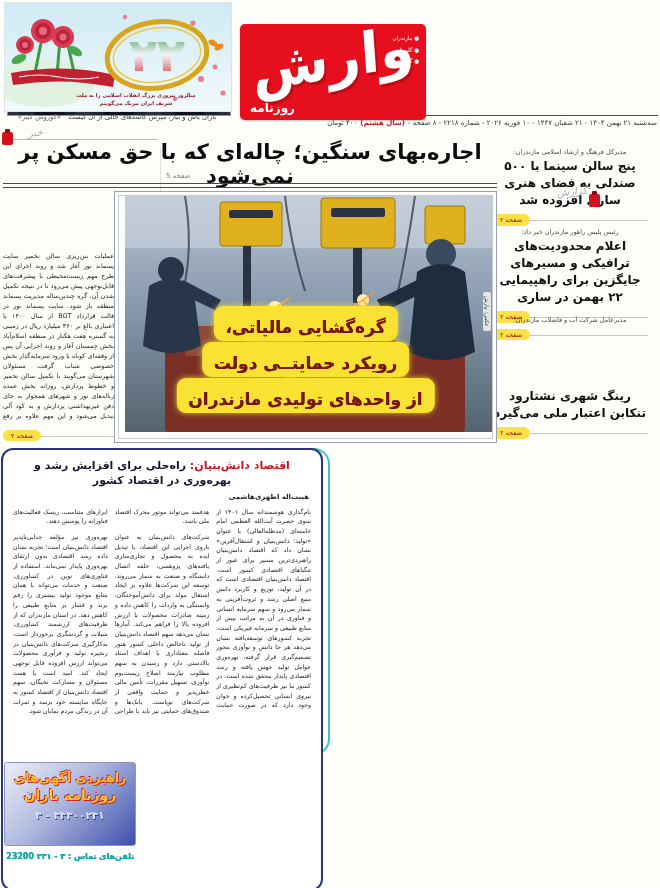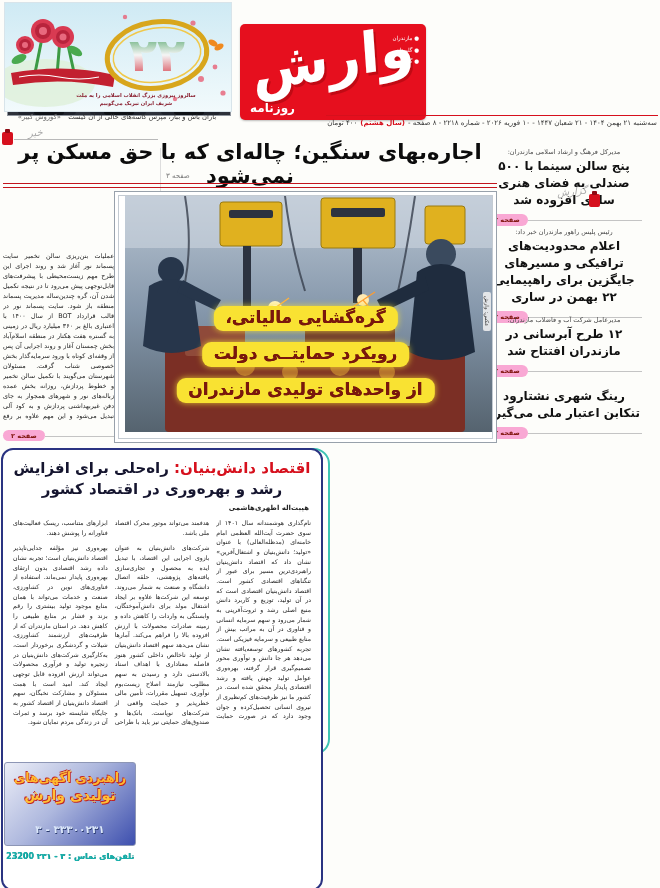--- a/index.html
+++ b/index.html
@@ -25,64 +25,64 @@
   .banner-caption .author{color:#666;margin-right:5px;}
   .dateline{top:115px;right:2px;width:332px;border-top:1.6px solid #d6101d;padding-top:3px;
     font-size:7px;color:#333;display:flex;justify-content:center;gap:3px;white-space:nowrap;}
   .dateline .yr{color:#d6101d;font-weight:bold;}
   
   .script-label{font-size:10px;color:#a9a9a9;transform:rotate(-5deg);font-style:italic;}
   .pin{width:11px;height:13px;background:#d6101d;border-radius:2px;position:relative;}
   .pin:before{content:"";position:absolute;top:-3px;left:3px;width:5px;height:4px;background:#8e0b13;border-radius:1px;}
   .news-rule{border-bottom:1.2px solid #b9b9b9;}
   
-  .news-item{right:18px;width:156px;text-align:center;}
+  .news-item{right:12px;width:156px;text-align:center;}
   .kicker{font-size:6.5px;color:#4a4a4a;display:block;margin-bottom:2px;}
   .kicker:empty{display:none;}
   .news-title{font-size:12px;font-weight:bold;color:#111;line-height:1.42;display:block;}
   .foot{display:flex;align-items:center;margin-top:5px;}
   .foot .line{flex:1;border-bottom:1px solid #c4c4c4;height:1px;}
-  .pill{background:#f9a8d4;color:#7e130b;font-size:6.5px;font-weight:bold;
+  .pill{background:#fde047;color:#7e130b;font-size:6.5px;font-weight:normal;
     border-radius:6px;padding:1.5px 8px;line-height:1.3;white-space:nowrap;}
   
   .lead-hl{top:140px;right:163px;width:494px;text-align:center;font-size:21px;
     font-weight:bold;color:#0c0c0c;letter-spacing:-.3px;}
   .lead-ref{top:172px;left:166px;font-size:7px;color:#777;}
   .redrule{height:1.3px;background:#c2151d;}
   
   .mainphoto{top:191px;right:120px;left:120px;width:375px;height:244px;background:#fff;
     border:1px solid #98a1ab;padding:3px;}
   .mainphoto .inner{width:100%;height:100%;border:1px solid #c4cbd2;box-sizing:border-box;overflow:hidden;position:relative;}
   .ovl{position:absolute;left:50%;transform:translateX(-50%);white-space:nowrap;
     background:#f9e232;color:#7a170d;font-weight:bold;font-size:17px;line-height:1.35;
-    padding:0 12px 2px;border-radius:9px;box-shadow:0 0 6px rgba(250,226,50,.8);
+    padding:10px 12px 2px;border-radius:9px;box-shadow:0 0 6px rgba(250,226,50,.8);
     text-shadow:0 0 .6px #5a0d05;}
   .credit{position:absolute;right:1px;top:96px;writing-mode:vertical-rl;font-size:5.5px;
     color:#333;background:rgba(242,242,242,.85);padding:4px 1px;border-radius:2px;}
   
   .report-title{top:206px;left:2px;width:112px;text-align:center;font-size:12px;
     font-weight:bold;color:#18182e;line-height:1.18;}
   .bodytext{font-size:6.4px;line-height:1.56;text-align:justify;color:#222;overflow:hidden;}
   
   .tealbox{top:448px;right:330px;left:22px;width:301px;height:303px;border:2.5px solid #3fc3b4;border-radius:16px;background:#fff;}
   .yellow-hl{margin:10px auto 0;width:84%;background:linear-gradient(180deg,#fbe95c,#f6d92e);
     border-radius:10px;padding:4px 8px 6px;font-size:13.5px;font-weight:bold;color:#3c3c34;
     text-align:center;line-height:1.5;}
   .byline{font-size:7px;font-weight:bold;color:#222;text-align:right;margin:7px 14px 2px;}
   .cols2{column-count:2;column-gap:10px;height:200px;margin:2px 12px;overflow:hidden;}
   .navybox{top:448px;left:3px;width:300px;height:423px;border:2.5px solid #2a3381;border-radius:12px;background:#fff;padding:8px 10px;}
-  .eco-title{text-align:center;font-size:15px;font-weight:bold;color:#15152f;line-height:1.4;}
+  .eco-title{text-align:center;font-size:11px;font-weight:bold;color:#15152f;line-height:1.4;}
   .eco-title .accent{color:#d6101d;}
   .cols3{column-count:3;column-gap:7px;height:368px;margin-top:6px;overflow:hidden;font-size:6.2px;}
   
   .adbox{top:762px;right:524px;left:4px;width:132px;height:84px;border:1px solid #8d96b5;border-radius:3px;
     background:linear-gradient(135deg,#eceef7 0%,#aeb8de 45%,#3d4fae 100%);text-align:center;padding-top:7px;box-sizing:border-box;}
   .ad1{font-size:12.5px;font-weight:bold;color:#ffb92e;text-shadow:.8px .8px 0 #c02525,-.8px -.8px 0 #c02525;}
   .ad2{font-size:14px;font-weight:bold;color:#ffc136;text-shadow:.8px .8px 0 #c02525,-.8px -.8px 0 #c02525;margin-top:2px;}
-  .adnum{font-size:10.5px;font-weight:bold;color:#dbe7fa;letter-spacing:1px;margin-top:20px;text-shadow:.6px .6px 0 #2a3a6e;}
+  .adnum{font-size:10.5px;font-weight:bold;color:#dbe7fa;letter-spacing:1px;margin-top:6px;text-shadow:.6px .6px 0 #2a3a6e;}
   .adphones{top:852px;right:524px;left:4px;width:132px;text-align:center;font-size:8px;
     font-weight:bold;color:#19b3ae;text-shadow:.4px .4px 0 #0c7f7c;}
   .vrule{width:1px;background:#ddd;}
 </style>
 </head>
 <body>
 
 <div class="page">
 
   <div class="abs topstory-hl" style="right:auto;left:4px;">آیین افتتاح و بهره‌برداری از پروژه‌های عمرانی شهرداری هچیرود در دهه فجر</div>
@@ -224,40 +224,39 @@
     <span class="kicker">رئیس پلیس راهور مازندران خبر داد:</span>
     <span class="news-title">اعلام محدودیت‌های ترافیکی و مسیرهای جایگزین برای راهپیمایی ۲۲ بهمن در ساری</span>
     <div class="foot">
       <div class="line"></div>
       <span class="pill">صفحه ۲</span>
     </div>
   </div>
 
   <div class="abs news-item" style="top:316px;">
     <span class="kicker">مدیرعامل شرکت آب و فاضلاب مازندران:</span>
-    <span class="news-title">۱۲ طرح آبرسانی در مازندران افتتاح شد</span>
     <div class="foot">
       <div class="line"></div>
       <span class="pill">صفحه ۲</span>
     </div>
   </div>
 
   <div class="abs news-item" style="top:388px;">
 
     <span class="news-title">رینگ شهری نشتارود تنکابن اعتبار ملی می‌گیرد</span>
     <div class="foot">
       <div class="line"></div>
       <span class="pill">صفحه ۲</span>
     </div>
   </div>
 
   <div class="abs vrule" style="top:148px;height:292px;right:499px;"></div>
 
   <div class="abs lead-hl">اجاره‌بهای سنگین؛ چاله‌ای که با حق مسکن پر نمی‌شود</div>
-  <div class="abs lead-ref">صفحه ۳</div>
+  <div class="abs lead-ref">صفحه 5</div>
   <div class="abs redrule" style="top:183px;right:163px;width:494px;"></div>
   <div class="abs redrule" style="top:186.5px;right:163px;width:494px;"></div>
 
   <div class="abs mainphoto" style="right:163px;left:auto;">
     <div class="inner">
       <svg width="367" height="236" viewBox="0 0 367 236" preserveAspectRatio="none">
         <defs>
           <linearGradient id="gfac" x1="0" y1="0" x2="0" y2="1">
             <stop offset="0" stop-color="#b9c5d2"></stop>
               <stop offset="0.5" stop-color="#8496aa"></stop>
@@ -355,18 +354,18 @@
     <div class="byline" style="margin:4px 2px 0;">هیبت‌اله اطهری‌هاشمی</div>
     <div class="cols3 bodytext">
       <p style="margin:0 0 6px;">نام‌گذاری هوشمندانه سال ۱۴۰۱ از سوی حضرت آیت‌الله العظمی امام خامنه‌ای (مدظله‌العالی) با عنوان «تولید؛ دانش‌بنیان و اشتغال‌آفرین» نشان داد که اقتصاد دانش‌بنیان راهبردی‌ترین مسیر برای عبور از تنگناهای اقتصادی کشور است. اقتصاد دانش‌بنیان اقتصادی است که در آن تولید، توزیع و کاربرد دانش منبع اصلی رشد و ثروت‌آفرینی به شمار می‌رود و سهم سرمایه انسانی و فناوری در آن به مراتب بیش از منابع طبیعی و سرمایه فیزیکی است. تجربه کشورهای توسعه‌یافته نشان می‌دهد هر جا دانش و نوآوری محور تصمیم‌گیری قرار گرفته، بهره‌وری عوامل تولید جهش یافته و رشد اقتصادی پایدار محقق شده است. در کشور ما نیز ظرفیت‌های کم‌نظیری از نیروی انسانی تحصیل‌کرده و جوان وجود دارد که در صورت حمایت هدفمند می‌تواند موتور محرک اقتصاد ملی باشد.</p>
       <p style="margin:0 0 6px;">شرکت‌های دانش‌بنیان به عنوان بازوی اجرایی این اقتصاد، با تبدیل ایده به محصول و تجاری‌سازی یافته‌های پژوهشی، حلقه اتصال دانشگاه و صنعت به شمار می‌روند. توسعه این شرکت‌ها علاوه بر ایجاد اشتغال مولد برای دانش‌آموختگان، وابستگی به واردات را کاهش داده و زمینه صادرات محصولات با ارزش افزوده بالا را فراهم می‌کند. آمارها نشان می‌دهد سهم اقتصاد دانش‌بنیان از تولید ناخالص داخلی کشور هنوز فاصله معناداری با اهداف اسناد بالادستی دارد و رسیدن به سهم مطلوب نیازمند اصلاح زیست‌بوم نوآوری، تسهیل مقررات، تأمین مالی خطرپذیر و حمایت واقعی از شرکت‌های نوپاست. بانک‌ها و صندوق‌های حمایتی نیز باید با طراحی ابزارهای متناسب، ریسک فعالیت‌های فناورانه را پوشش دهند.</p>
       <p style="margin:0;">بهره‌وری نیز مؤلفه جدایی‌ناپذیر اقتصاد دانش‌بنیان است؛ تجربه نشان داده رشد اقتصادی بدون ارتقای بهره‌وری پایدار نمی‌ماند. استفاده از فناوری‌های نوین در کشاورزی، صنعت و خدمات می‌تواند با همان منابع موجود تولید بیشتری را رقم بزند و فشار بر منابع طبیعی را کاهش دهد. در استان مازندران که از ظرفیت‌های ارزشمند کشاورزی، شیلات و گردشگری برخوردار است، به‌کارگیری شرکت‌های دانش‌بنیان در زنجیره تولید و فرآوری محصولات می‌تواند ارزش افزوده قابل توجهی ایجاد کند. امید است با همت مسئولان و مشارکت نخبگان، سهم اقتصاد دانش‌بنیان از اقتصاد کشور به جایگاه شایسته خود برسد و ثمرات آن در زندگی مردم نمایان شود.</p>
     </div>
   </div>
 
   <div class="abs adbox">
     <div class="ad1">راهبردی آگهی‌های</div>
-    <div class="ad2">تولیدی وارش</div>
+    <div class="ad2">روزنامه باران</div>
     <div class="adnum">۳۳۳۰۰۲۳۱ - ۳</div>
   </div>
   <div class="abs adphones">تلفن‌های تماس : ۳ - ۲۳۱ 23200</div>
 
 </div>
 
 </body></html>

